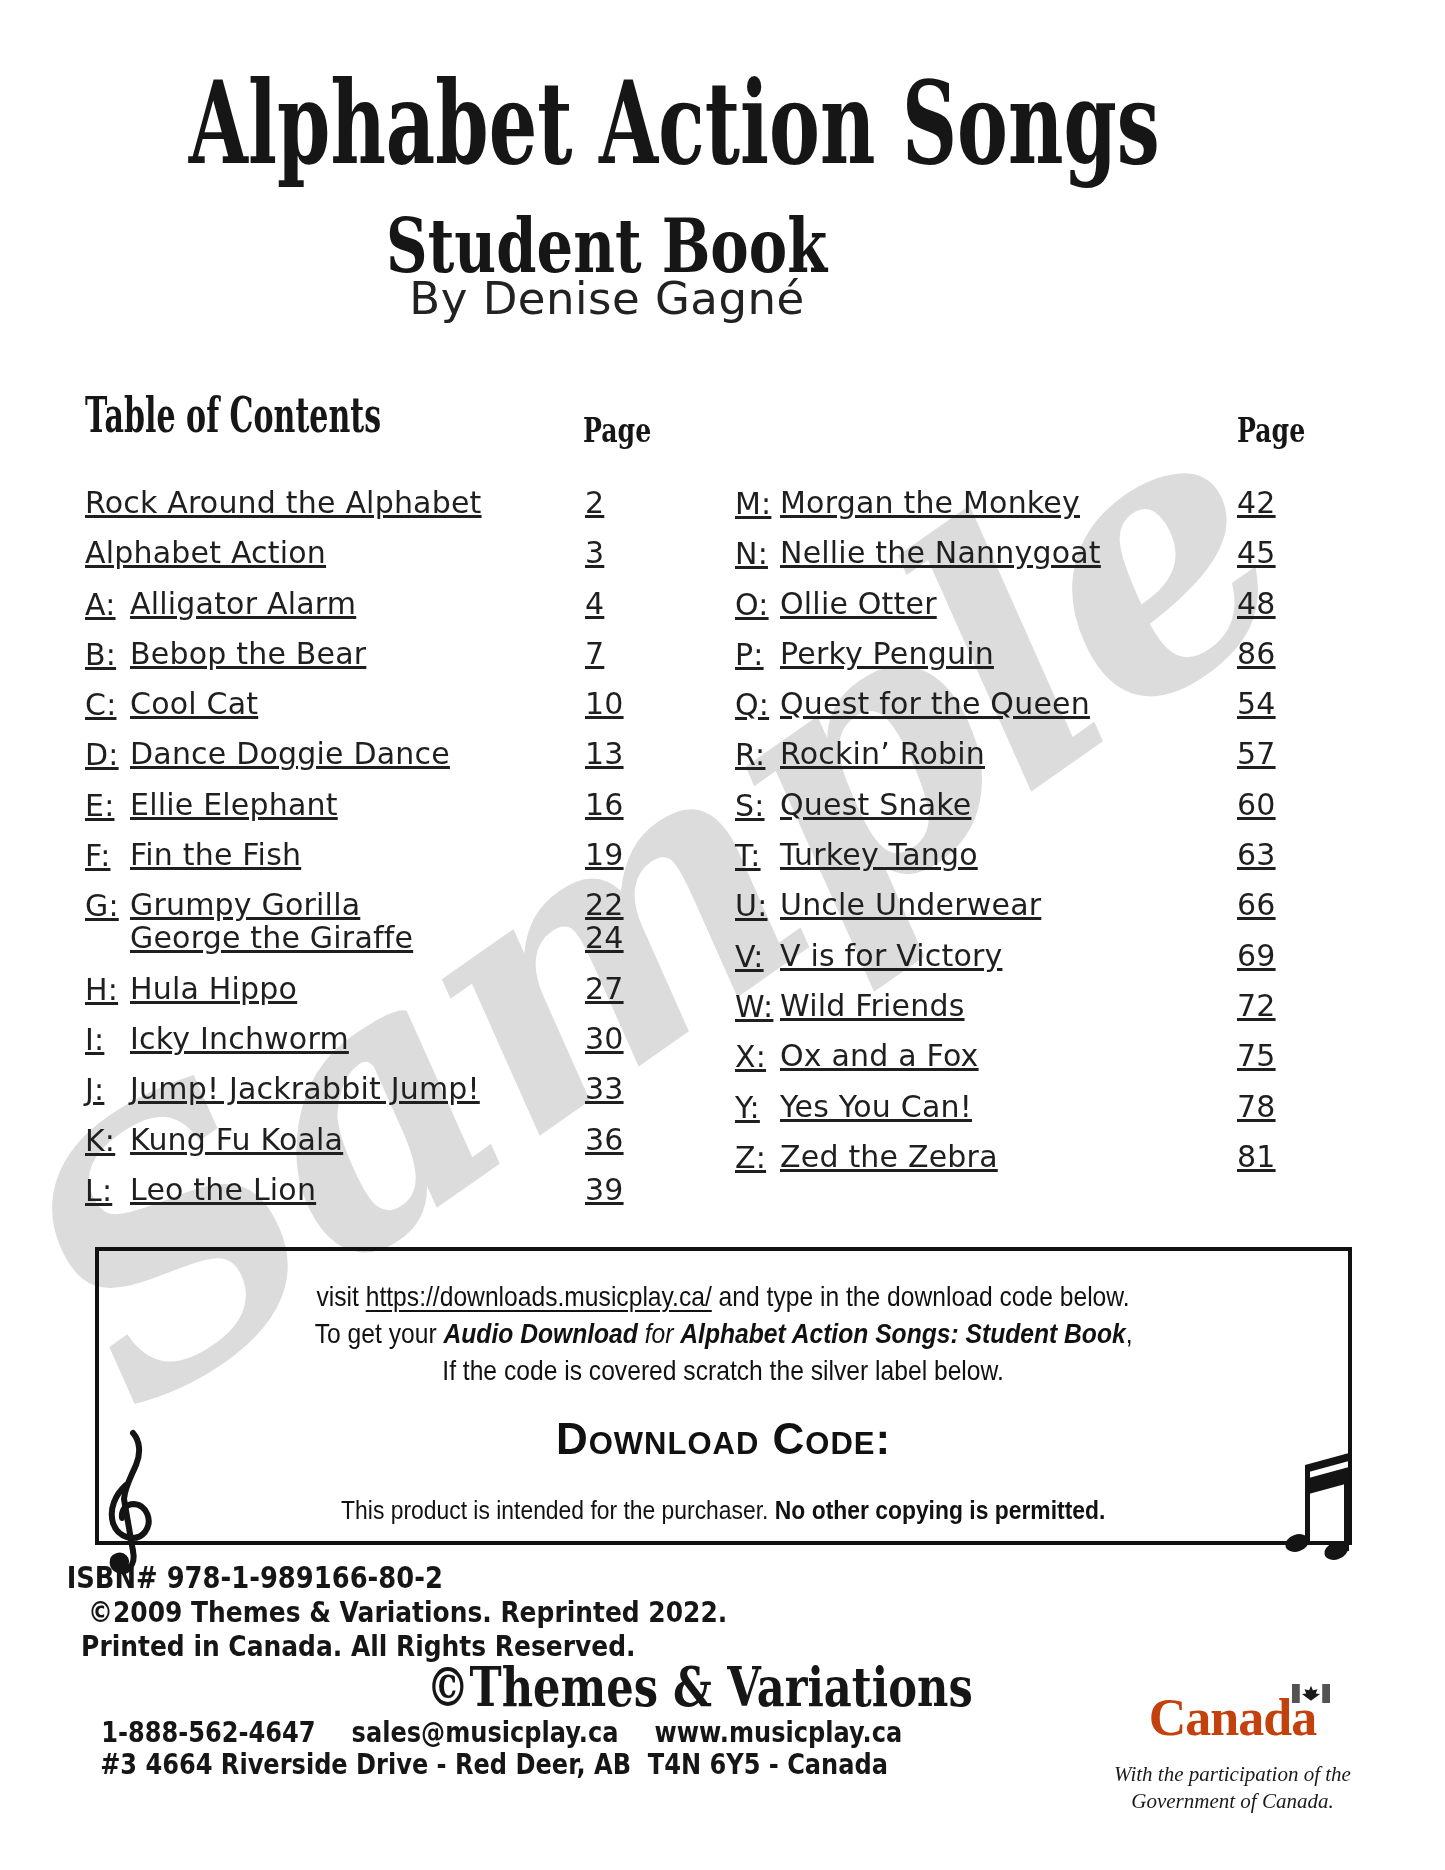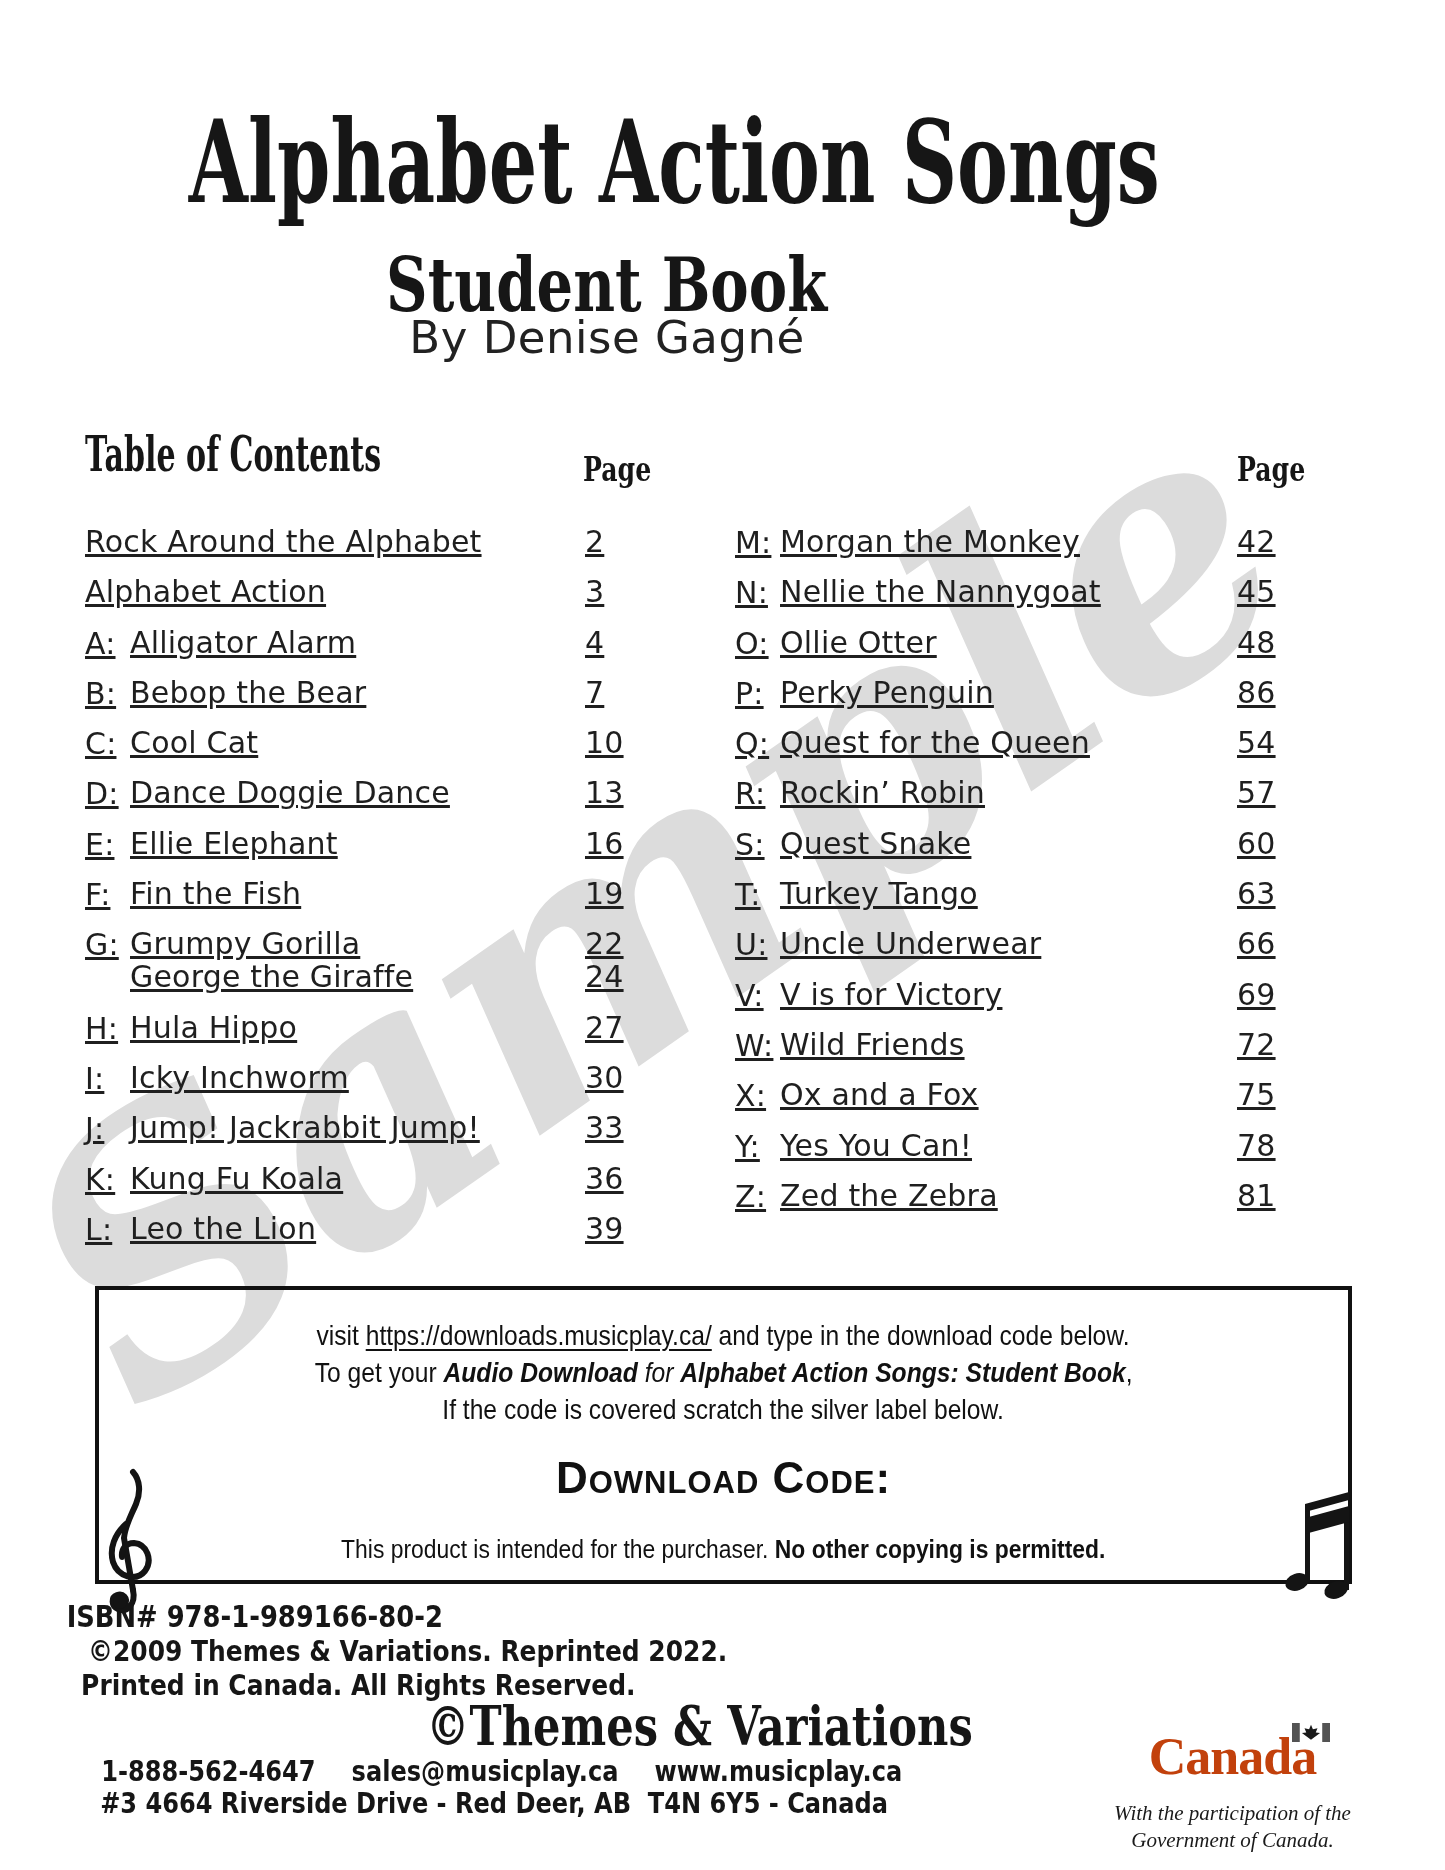--- a/index.html
+++ b/index.html
@@ -8,21 +8,21 @@
     overflow:hidden;color:#1b1b1b;font-family:"DejaVu Sans",sans-serif;
     margin:0 auto;
   }
   
   .watermark{
     position:absolute;left:-60px;top:705px;width:1400px;text-align:center;
     transform:rotate(-35deg);transform-origin:center;
     font-family:"DejaVu Serif",serif;font-style:italic;font-weight:bold;
     font-size:355px;color:#dcdcdc;z-index:0;letter-spacing:-8px;white-space:nowrap;
   }
-  .layer{position:absolute;inset:0;z-index:1;margin-top:39px;}
+  .layer{position:absolute;inset:0;z-index:1;}
   
   .display{font-family:"DejaVu Serif",serif;font-weight:700;color:#161616;}
   .stretch{display:inline-block;transform:scale(0.72,1.08);transform-origin:center top;white-space:nowrap;}
   .stretch-left{display:inline-block;transform:scale(0.64,1.05);transform-origin:left top;white-space:nowrap;}
   .title-wrap{position:absolute;left:0;top:66px;width:1210px;text-align:center;font-size:106px;line-height:1;}
   .subtitle-wrap{position:absolute;left:0;top:208px;width:1214px;text-align:center;font-size:72px;line-height:1;}
   .subtitle-wrap .stretch{transform:scale(0.80,1.05);}
   .byline{position:absolute;left:0;top:272px;width:1214px;text-align:center;
     font-size:45px;letter-spacing:0.5px;color:#222;}
   

